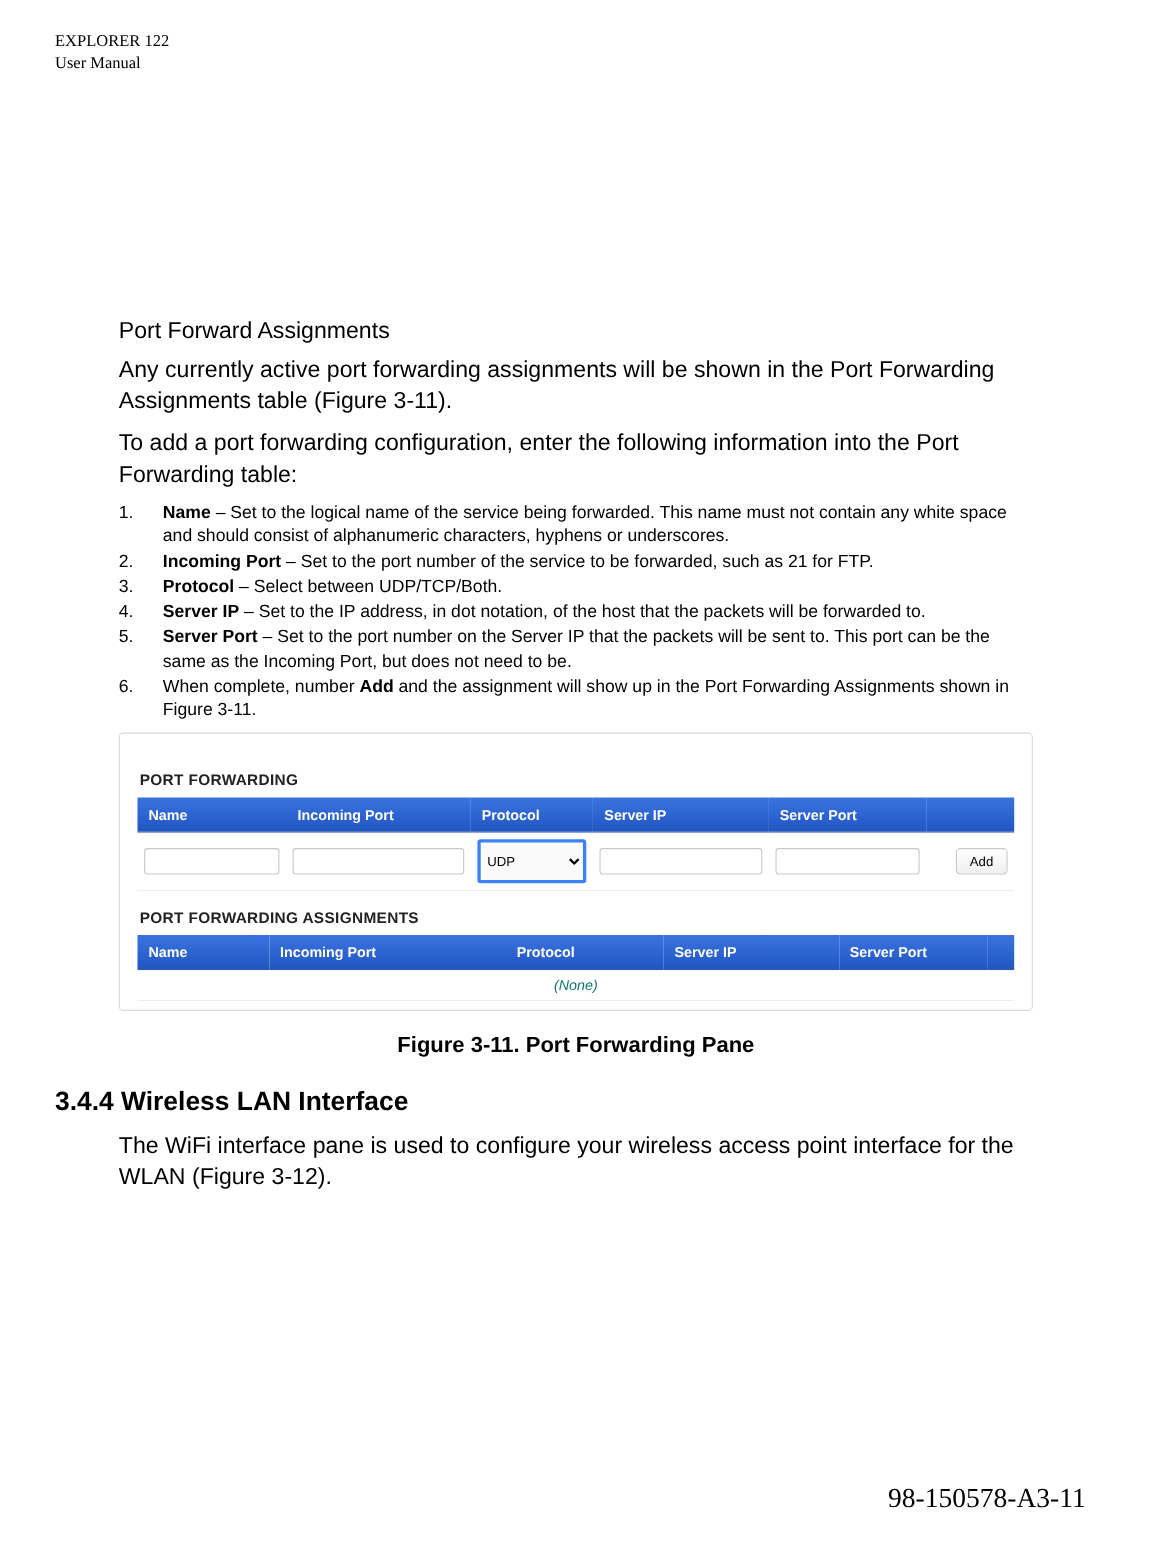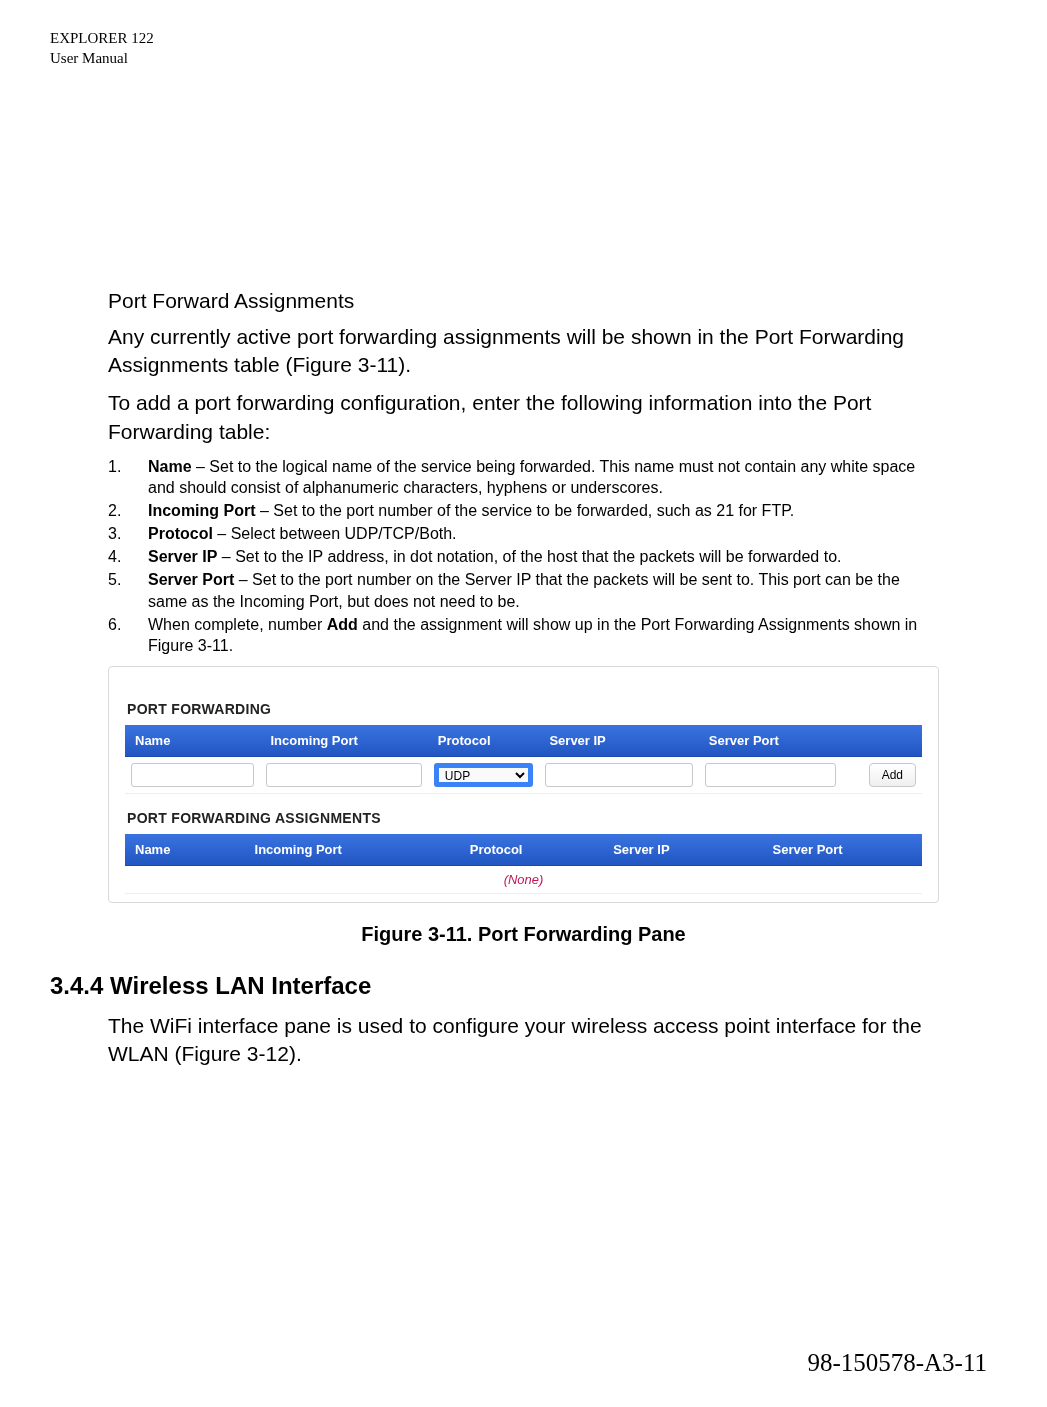--- a/index.html
+++ b/index.html
@@ -90,42 +90,42 @@
     width: 100%;
     height: 24px;
     border: 1px solid #c8c8c8;
     border-radius: 3px;
     background: #fff;
     padding: 2px 4px;
     font-size: 12px;
   }
   .sel {
     width: 100%;
-    height: 24px;
-    border: 5px solid #3b82f6;
+    height: 40px;
+    border: 3px solid #3b82f6;
     border-radius: 3px;
     background: #fafafa;
     font-size: 12px;
     padding: 0 2px;
   }
   .btn {
     display: inline-block;
     height: 24px;
     padding: 0 12px;
     border: 1px solid #c8c8c8;
     border-radius: 4px;
     background: linear-gradient(#ffffff, #efefef);
     font-size: 12px;
     cursor: pointer;
     line-height: 22px;
   }
   .none-cell {
     text-align: center;
     font-style: italic;
-    color: #be185d;
+    color: #0f766e;
     padding: 10px 0;
     margin-top: 36px;
   }
   .fig-caption {
     text-align: center;
     font-weight: bold;
     font-size: 20px;
     margin-top: 10px;
   }
   .sect-344 {

